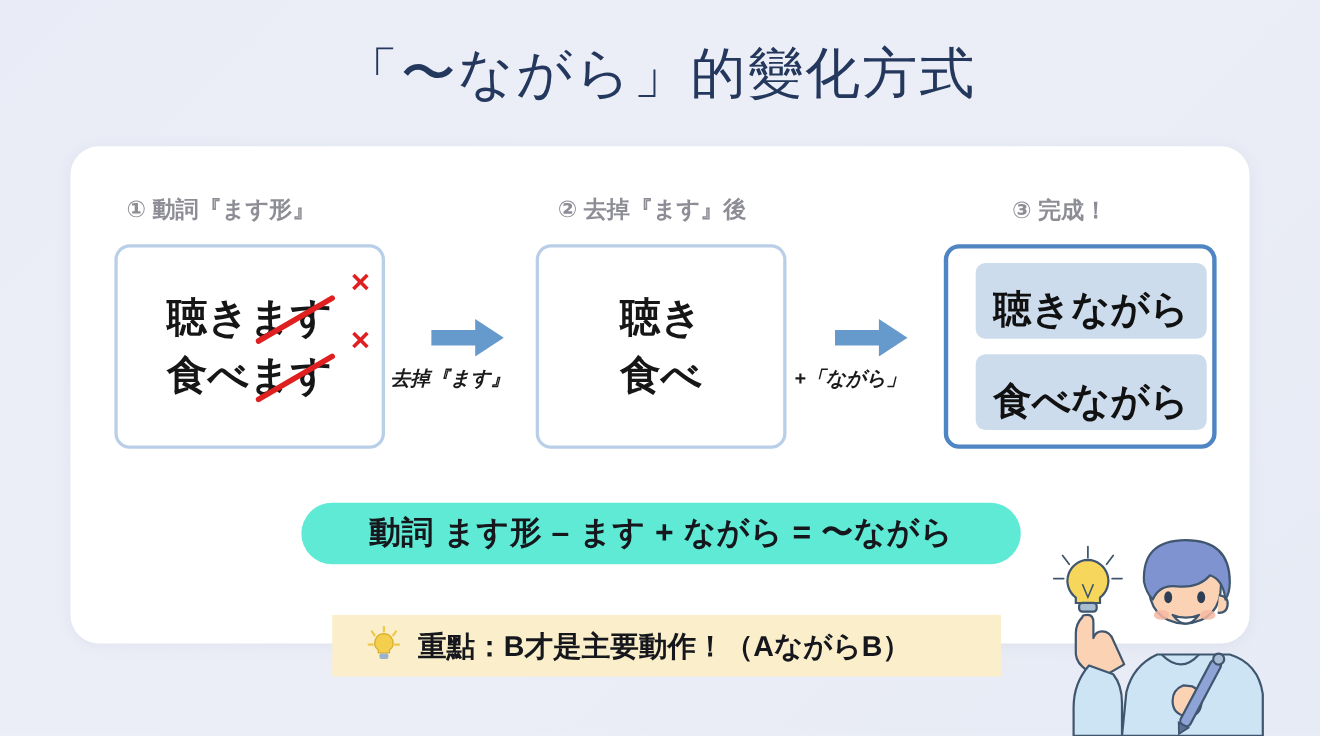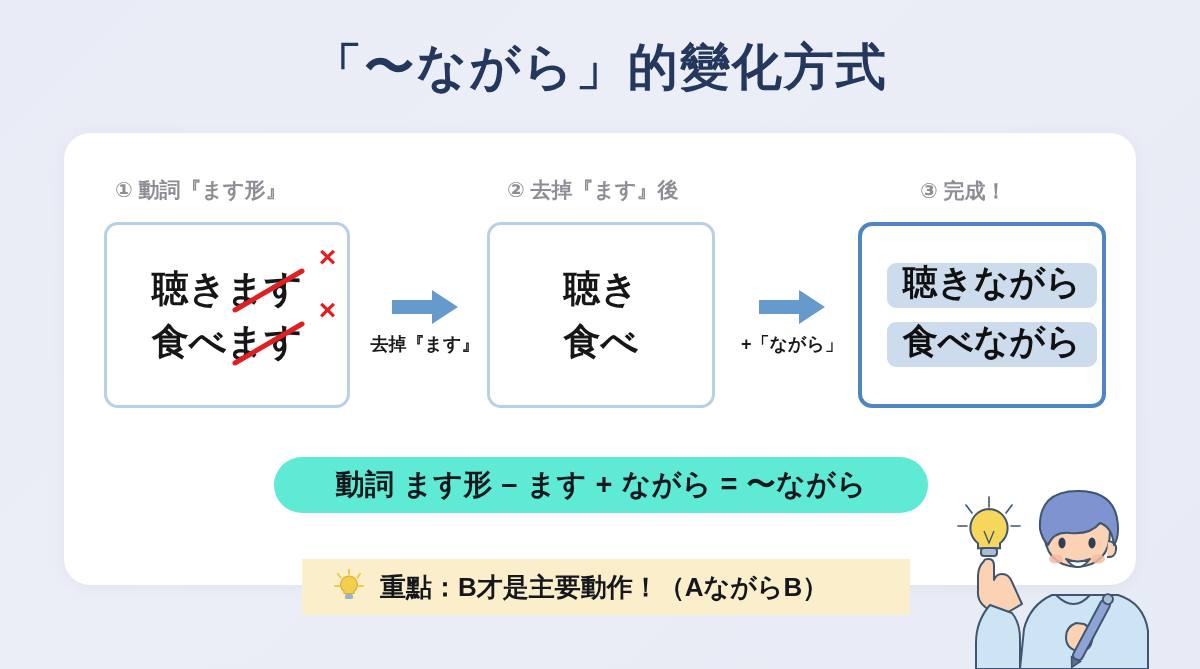--- a/index.html
+++ b/index.html
@@ -7,21 +7,21 @@
   body {
     font-family:"Liberation Sans","DejaVu Sans",sans-serif;
     background:linear-gradient(135deg,#e9ecf6 0%,#eceef7 40%,#e7ebf5 100%);
     position:relative;
   }
 
   
   #title {
     position:absolute; top:34px; left:0; width:1200px;
     text-align:center;
-    font-size:50px; font-weight:bold; letter-spacing:2px;
+    font-size:50px; font-weight:normal; letter-spacing:2px;
     color:#24375c;
     white-space:nowrap;
   }
 
   
   #card {
     position:absolute; left:64px; top:133px;
     width:1072px; height:452px;
     background:#ffffff; border-radius:26px;
     box-shadow:0 2px 14px rgba(80,95,140,.07);
@@ -66,28 +66,28 @@
     width:74px; height:46px; pointer-events:none;
   }
   .word .xmark {
     position:absolute; right:-34px; top:-28px;
     font-size:30px; font-weight:bold; color:#e02020;
     line-height:1;
   }
 
   .pill-word {
     background:#ccdcec; border-radius:9px;
-    padding:1px 16px 9px;
+    padding:25px 16px 9px;
     font-size:35px; font-weight:bold; color:#111; line-height:1;
     white-space:nowrap;
     margin-left:20px;
   }
 
   
-  .arrow-group { position:absolute; text-align:center; }
+  .arrow-group { position:absolute; text-align:left;font-style:italic; }
   #arrow1 { left:355px; top:290px; width:140px; }
   #arrow2 { left:722px; top:290px; width:140px; }
   .arrow-glyph { display:block; margin:0 auto 8px; }
   .arrow-cap {
     font-size:18px; font-weight:bold; color:#1b1b1b; white-space:nowrap;
   }
 
   
   #formula {
     position:absolute; left:274px; top:457px;

